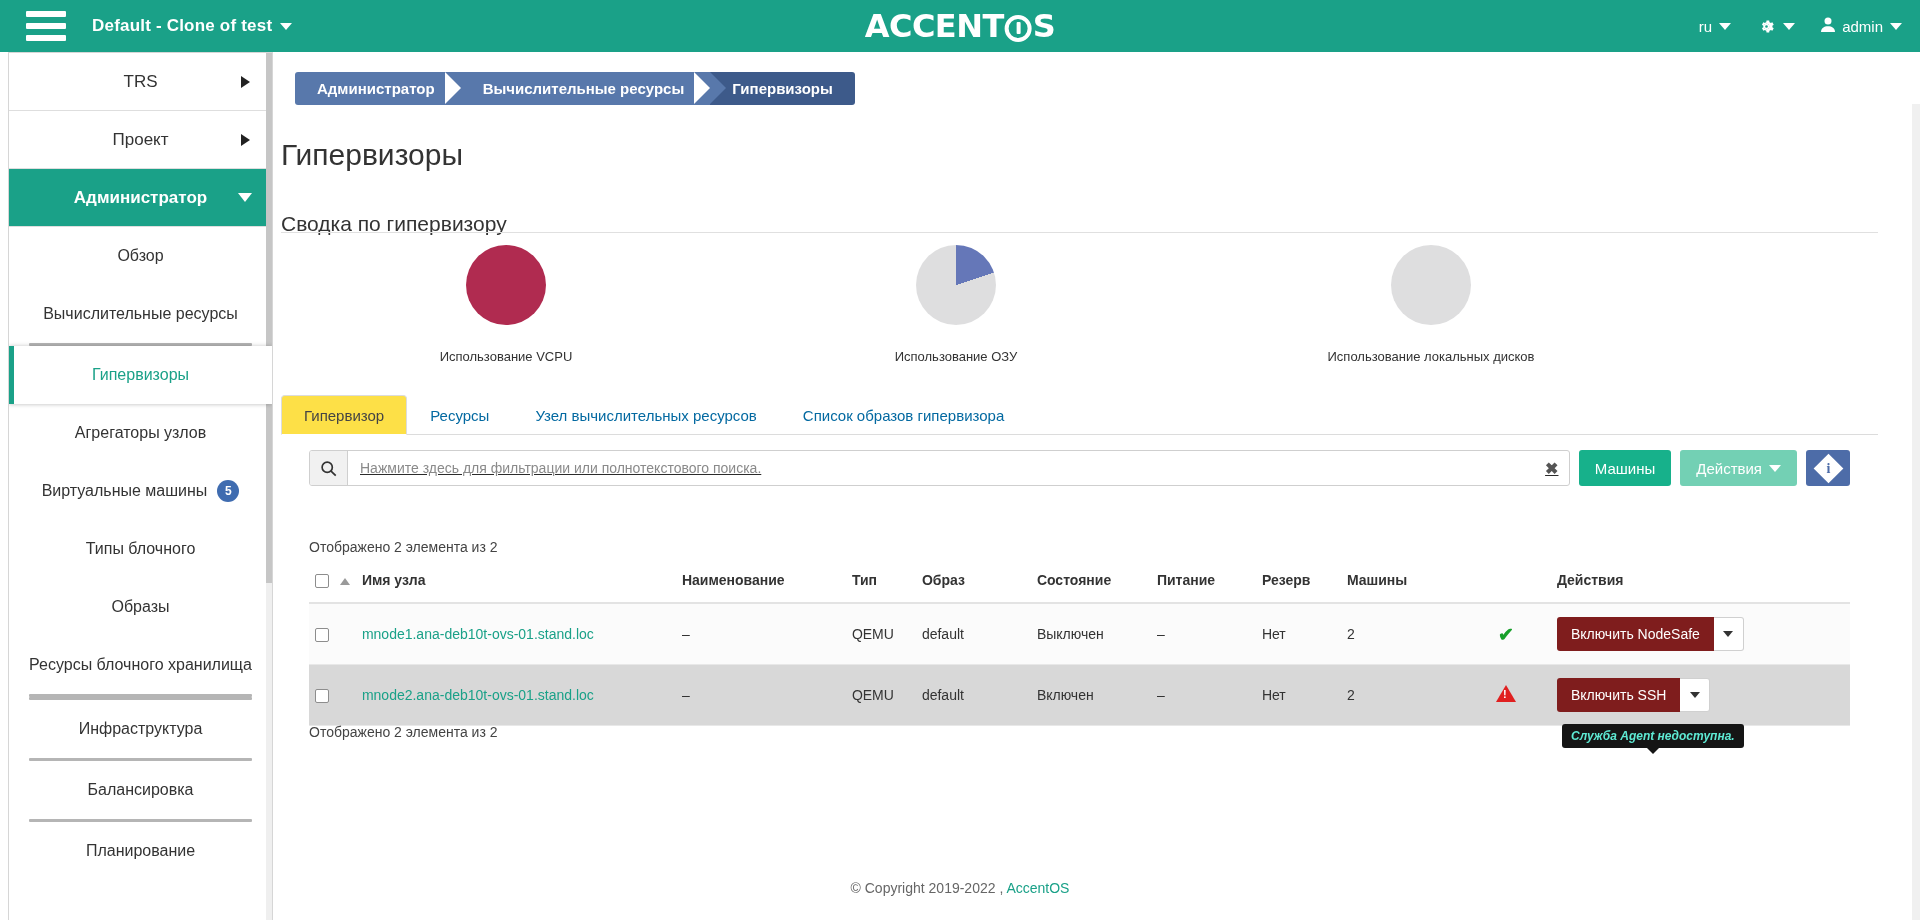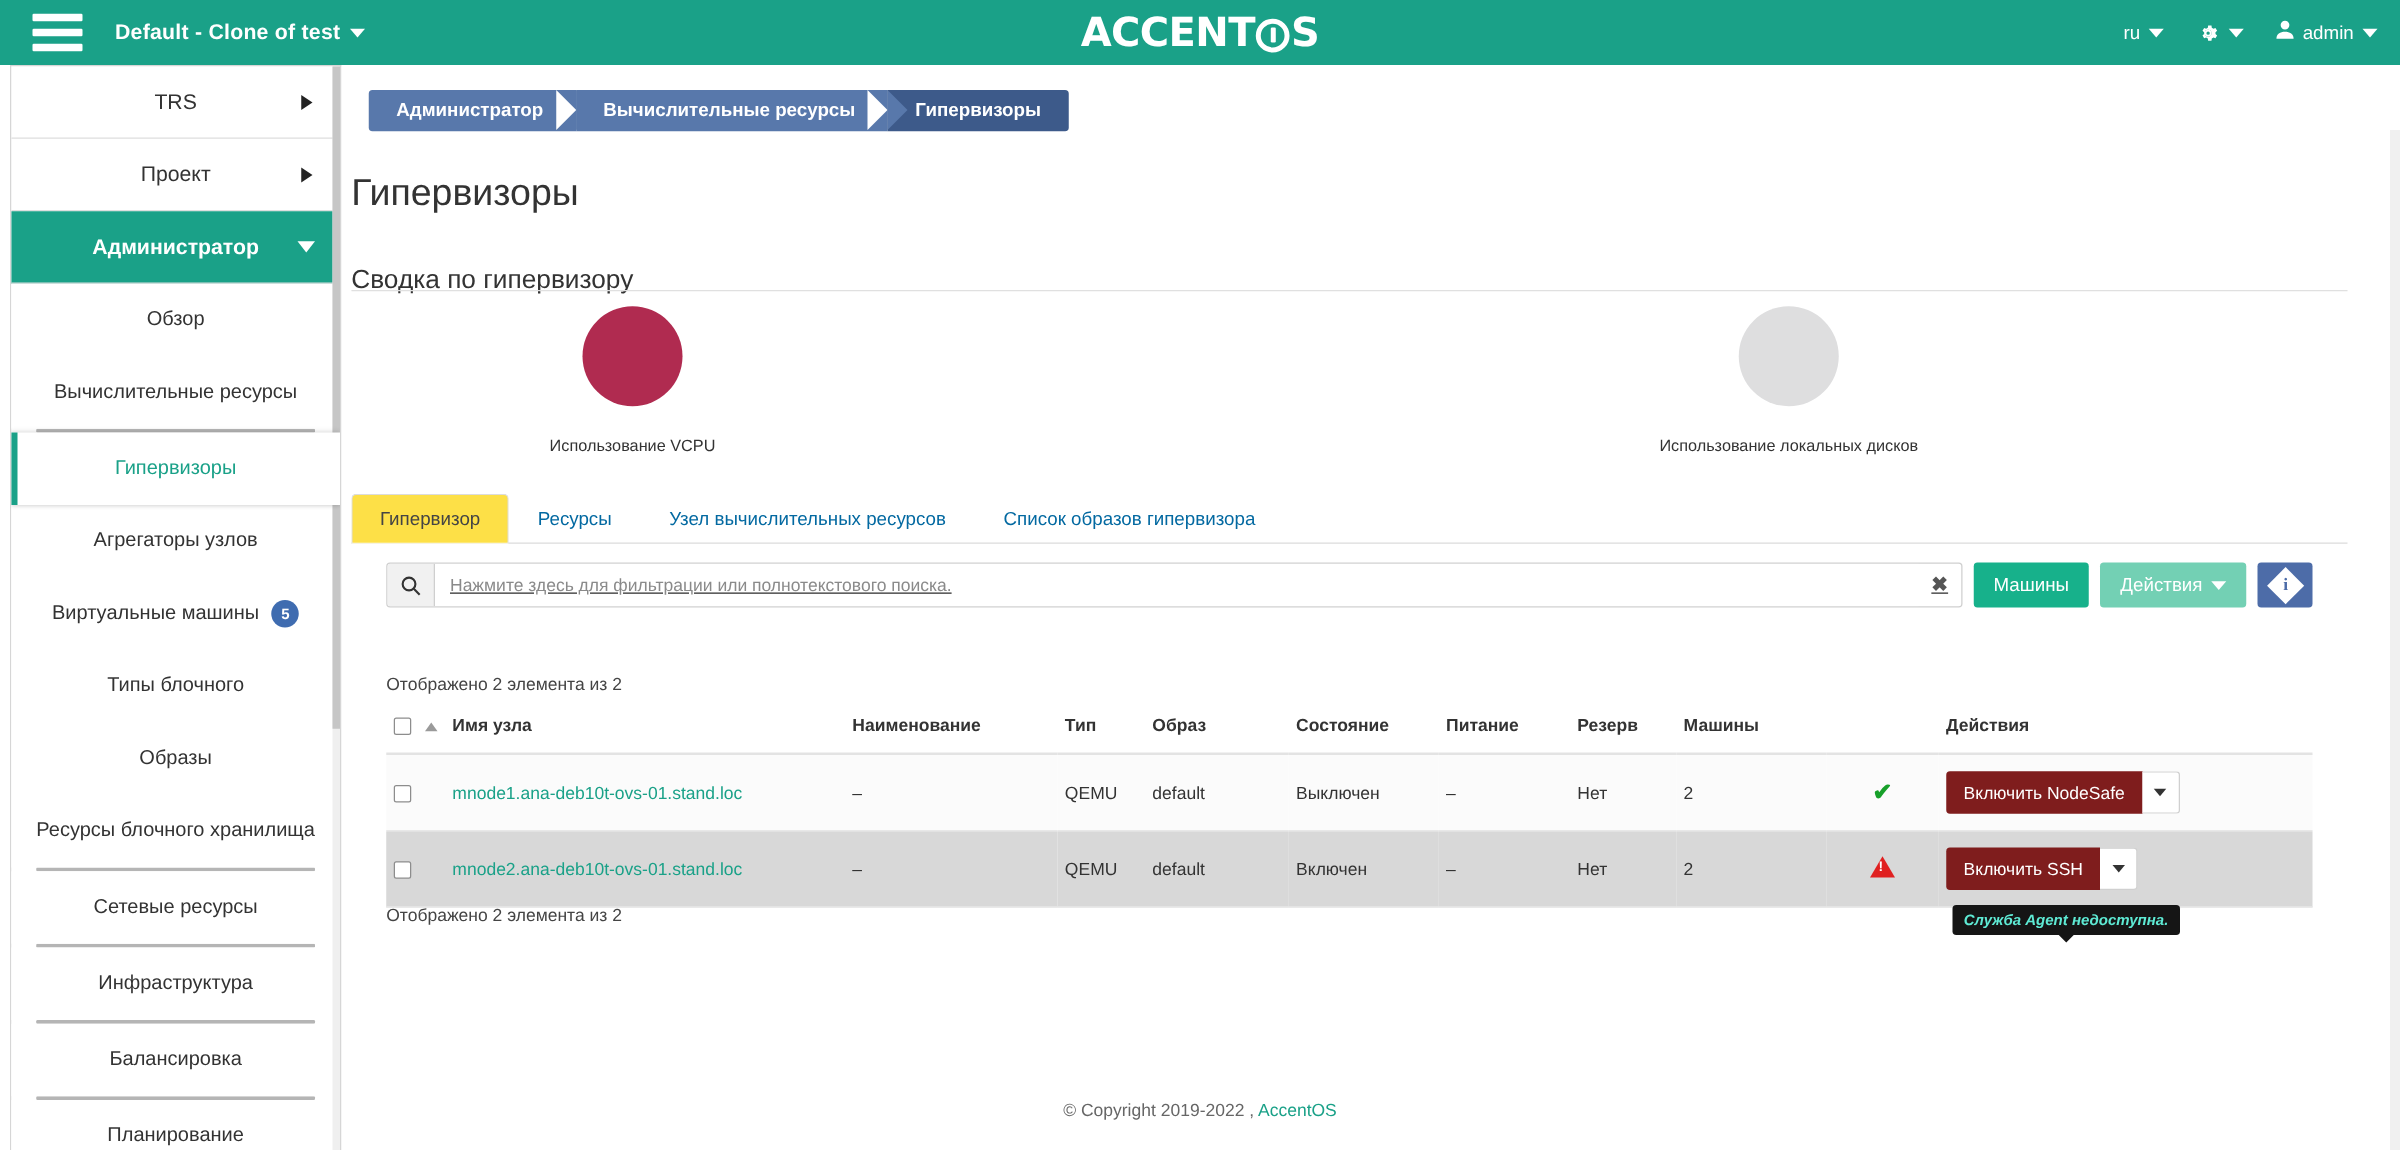--- a/index.html
+++ b/index.html
@@ -410,23 +410,20 @@
 
   <div class="side-link">
     <span>Образы</span>
   </div>
 
   <div class="side-link">
     <span>Ресурсы блочного хранилища</span>
   </div>
   <div class="side-sep"></div>
 
-  <div class="side-link">
-    <span>Сетевые ресурсы</span>
-  </div>
   <div class="side-sep"></div>
 
   <div class="side-link">
     <span>Инфраструктура</span>
   </div>
   <div class="side-sep"></div>
 
   <div class="side-link">
     <span>Балансировка</span>
   </div>
@@ -456,20 +453,24 @@
   </div>
 
   <h1 class="page-title">Гипервизоры</h1>
   <h2 class="section-title">Сводка по гипервизору</h2>
   <div class="hr-top"></div>
 
   <div class="charts">
     <div class="chart-cell" style="left:75px;">
       <div class="pie" id="pie0" style="background: rgb(176, 43, 80);"></div>
       <div class="pie-caption">Использование VCPU</div>
+    </div>
+    <div class="chart-cell" style="left:525px;">
+      <div class="pie" id="pie1" style="background: conic-gradient(rgb(101, 119, 184) 0deg, rgb(101, 119, 184) 72deg, rgb(222, 222, 223) 72deg, rgb(222, 222, 223) 360deg);"></div>
+      <div class="pie-caption">Использование ОЗУ</div>
     </div>
     <div class="chart-cell" style="left:1000px;">
       <div class="pie" id="pie2" style="background: rgb(222, 222, 223);"></div>
       <div class="pie-caption">Использование локальных дисков</div>
     </div>
   </div>
 
   <div class="tabs">
     <div class="tab active">
       <span>Гипервизор</span>

